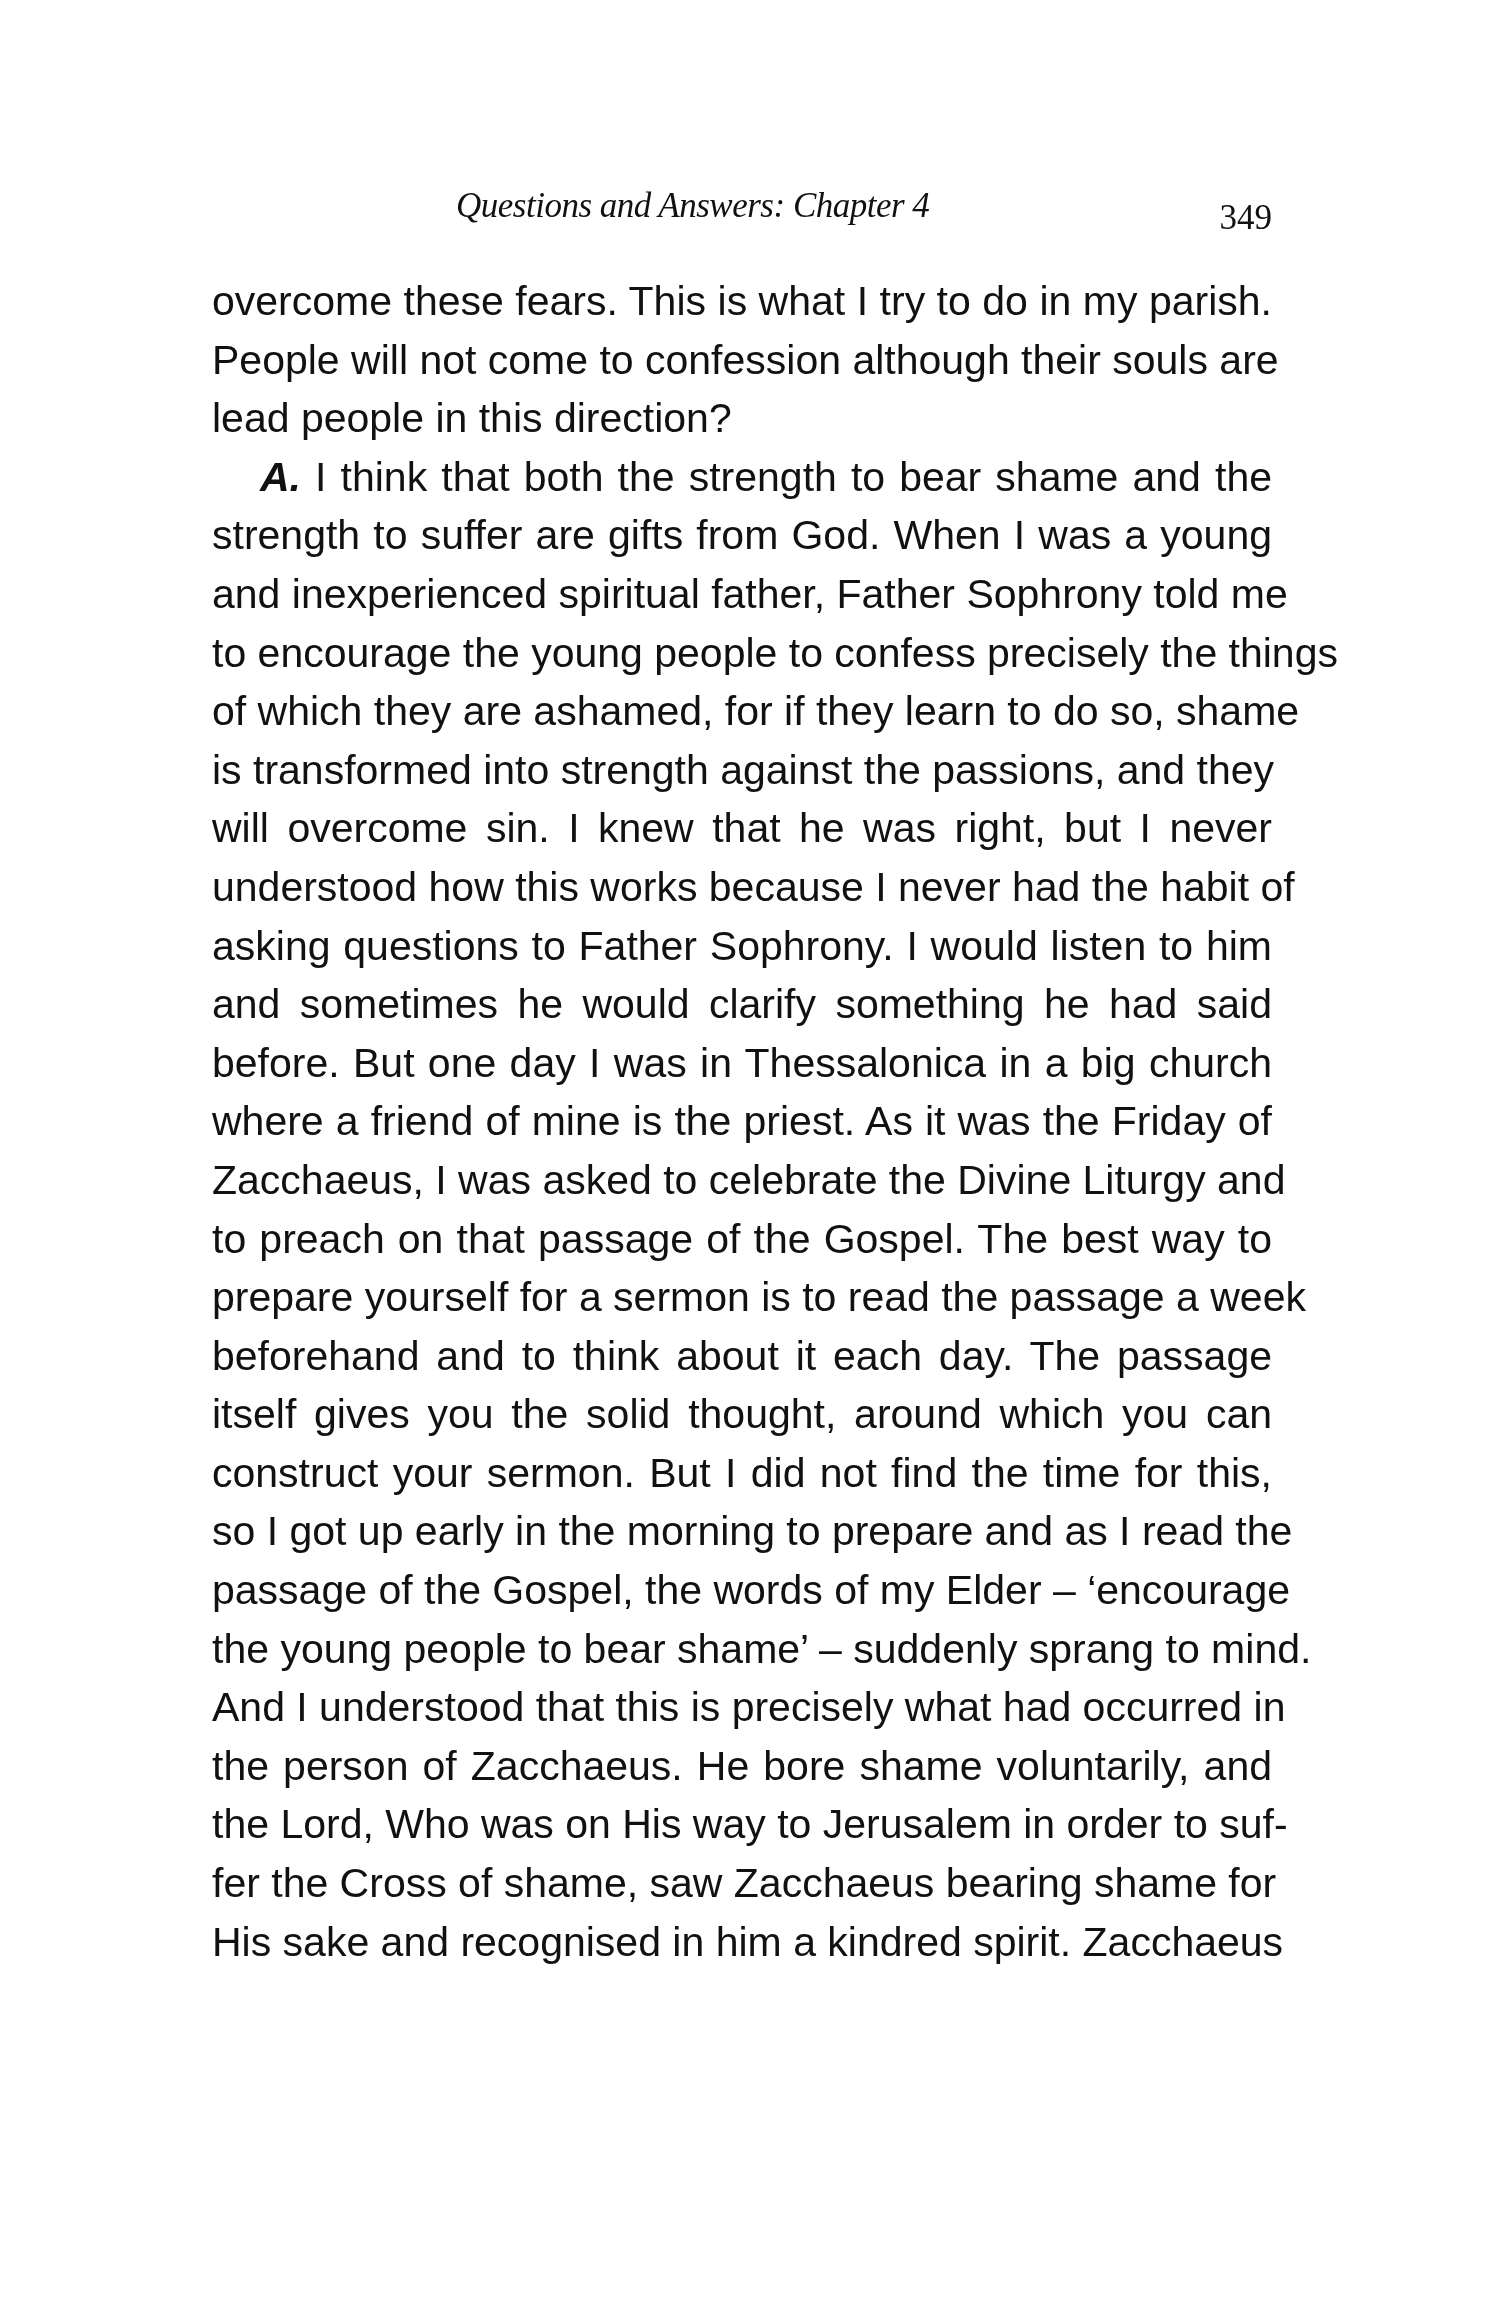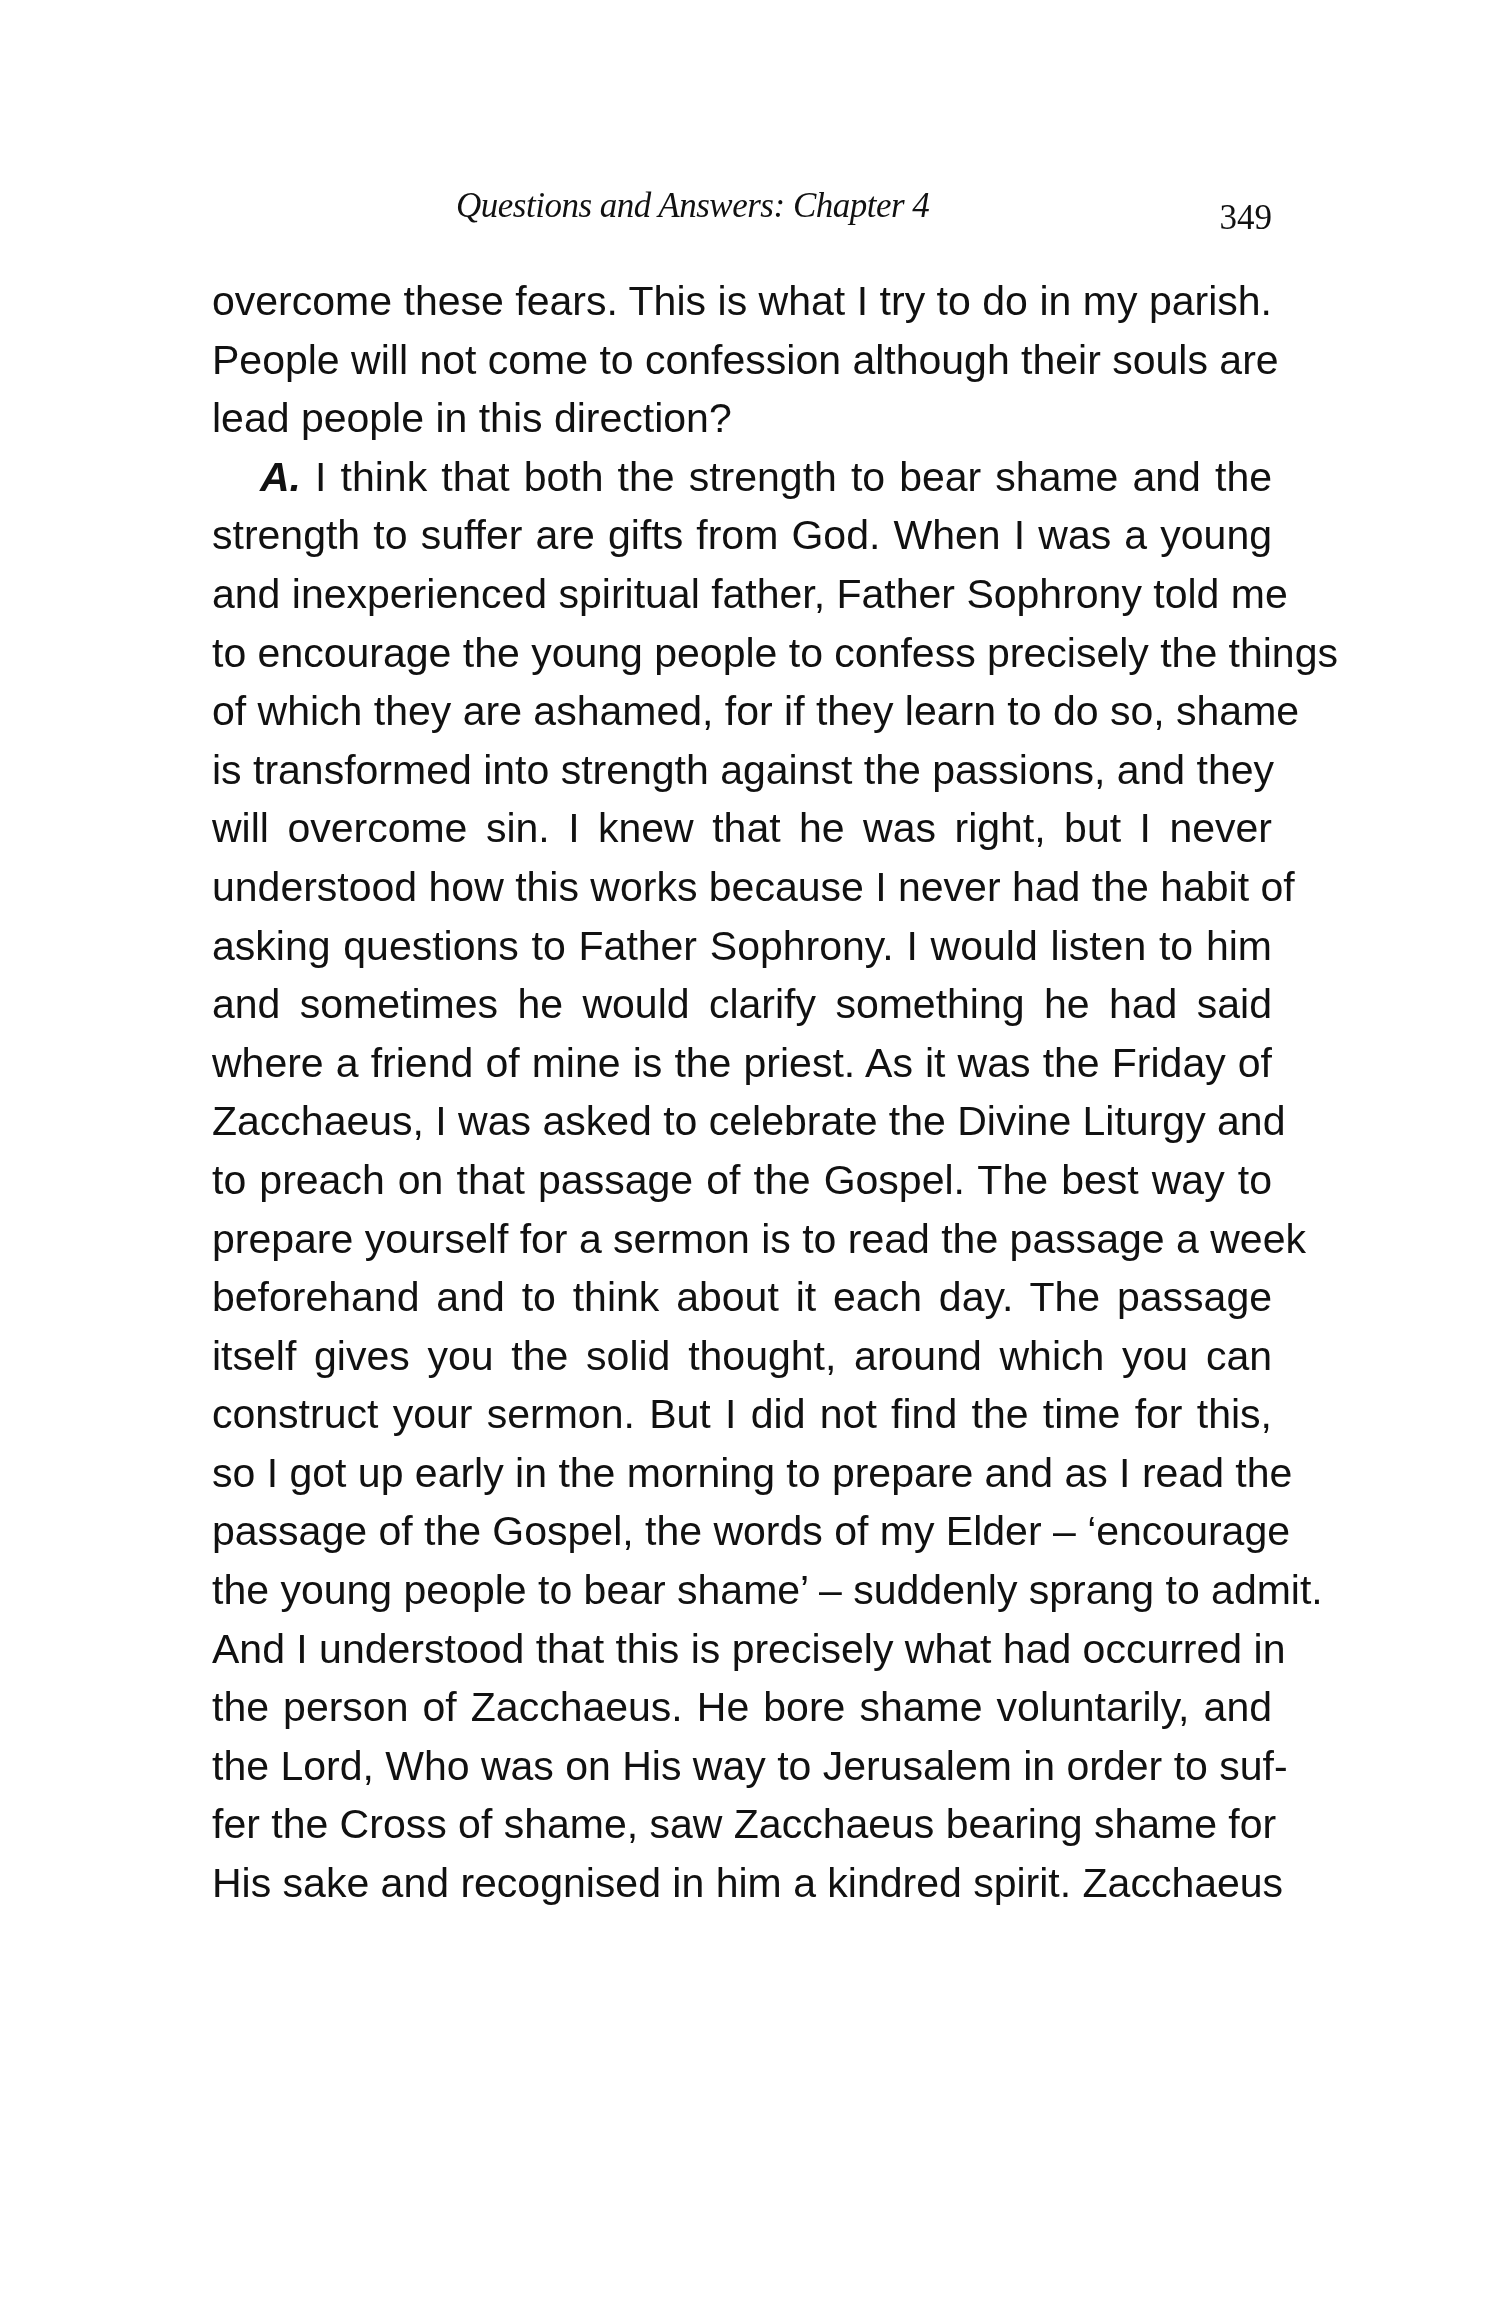--- a/index.html
+++ b/index.html
@@ -32,29 +32,30 @@
     <span class="line indent"><span class="marker">A.</span> <span>I think that both the strength to bear shame and the</span></span>
     <span class="line">strength to suffer are gifts from God. When I was a young</span>
     <span class="line">and inexperienced spiritual father, Father Sophrony told me</span>
     <span class="line">to encourage the young people to confess precisely the things</span>
     <span class="line">of which they are ashamed, for if they learn to do so, shame</span>
     <span class="line">is transformed into strength against the passions, and they</span>
     <span class="line">will overcome sin. I knew that he was right, but I never</span>
     <span class="line">understood how this works because I never had the habit of</span>
     <span class="line">asking questions to Father Sophrony. I would listen to him</span>
     <span class="line">and sometimes he would clarify something he had said</span>
+    <span class="line">before. But one day I was in Thessalonica in a big church</span>
     <span class="line">where a friend of mine is the priest. As it was the Friday of</span>
     <span class="line">Zacchaeus, I was asked to celebrate the Divine Liturgy and</span>
     <span class="line">to preach on that passage of the Gospel. The best way to</span>
     <span class="line">prepare yourself for a sermon is to read the passage a week</span>
     <span class="line">beforehand and to think about it each day. The passage</span>
     <span class="line">itself gives you the solid thought, around which you can</span>
     <span class="line">construct your sermon. But I did not find the time for this,</span>
     <span class="line">so I got up early in the morning to prepare and as I read the</span>
     <span class="line">passage of the Gospel, the words of my Elder – ‘encourage</span>
-    <span class="line">the young people to bear shame’ – suddenly sprang to admit.</span>
+    <span class="line">the young people to bear shame’ – suddenly sprang to mind.</span>
     <span class="line">And I understood that this is precisely what had occurred in</span>
     <span class="line">the person of Zacchaeus. He bore shame voluntarily, and</span>
     <span class="line">the Lord, Who was on His way to Jerusalem in order to suf-</span>
     <span class="line">fer the Cross of shame, saw Zacchaeus bearing shame for</span>
     <span class="line">His sake and recognised in him a kindred spirit. Zacchaeus</span>
   </div>
 </div>
 
 </body></html>

